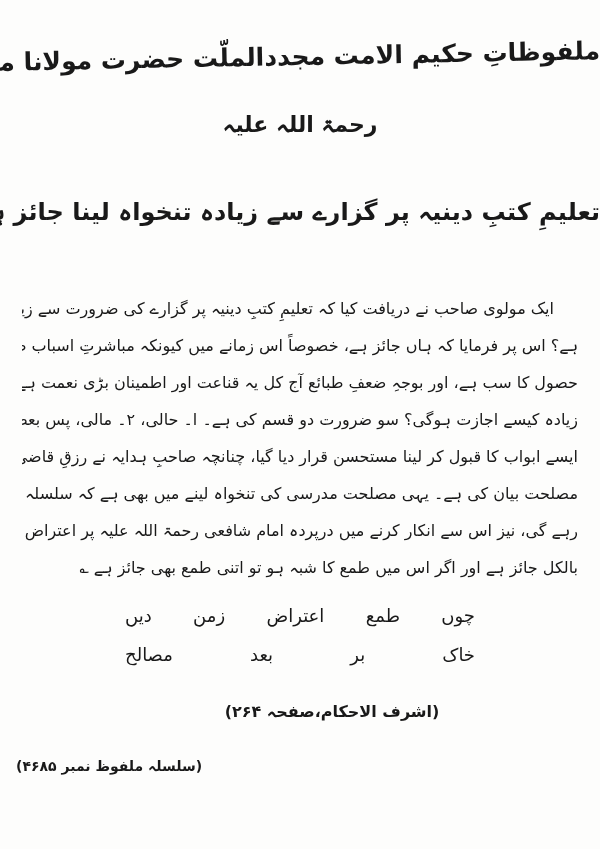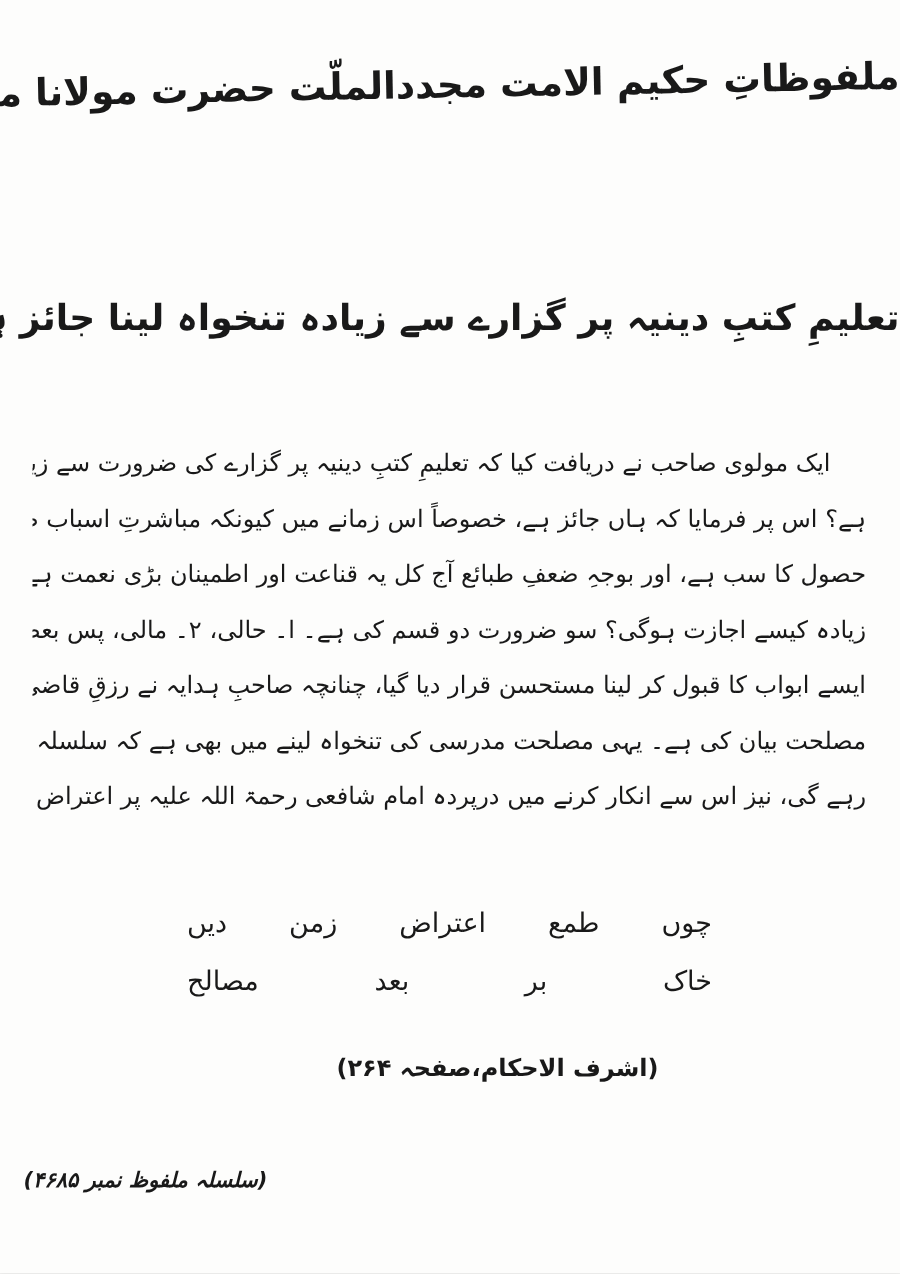--- a/index.html
+++ b/index.html
@@ -94,46 +94,47 @@
     right: 0;
     text-align: center;
     font-size: 16px;
     font-weight: bold;
     transform: translateX(32px); 
     direction: rtl;
   }
   
   .series-note {
     position: absolute;
-    top: 778px;
+    top: 758px;
     left: 16px;
     font-size: 14px;
     font-weight: bold;
     direction: rtl;
-    font-style: italic;
   }
 </style>
 </head>
 <body>
 
 <div class="page">
 
   <div class="header-title">ملفوظاتِ حکیم الامت مجددالملّت حضرت مولانا محمد اشرف علی تھانوی</div>
 
+  <div class="honorific">رحمۃ اللہ علیہ</div>
 
   <div class="section-heading">تعلیمِ کتبِ دینیہ پر گزارے سے زیادہ تنخواہ لینا جائز ہے</div>
 
   <div class="body-block">
     <div class="body-line first">ایک مولوی صاحب نے دریافت کیا کہ تعلیمِ کتبِ دینیہ پر گزارے کی ضرورت سے زیادہ اجرت لینا جائز</div>
     <div class="body-line">ہے؟ اس پر فرمایا کہ ہاں جائز ہے، خصوصاً اس زمانے میں کیونکہ مباشرتِ اسباب طبعاً قناعت اور اطمینان کے</div>
     <div class="body-line">حصول کا سب ہے، اور بوجہِ ضعفِ طبائع آج کل یہ قناعت اور اطمینان بڑی نعمت ہے۔ باقی یہ کہ ضرورت سے</div>
     <div class="body-line">زیادہ کیسے اجازت ہوگی؟ سو ضرورت دو قسم کی ہے۔ ا۔ حالی، ۲۔ مالی، پس بعض مصالح کے سبب تو بلاضرورت بھی</div>
     <div class="body-line">ایسے ابواب کا قبول کر لینا مستحسن قرار دیا گیا، چنانچہ صاحبِ ہدایہ نے رزقِ قاضی کے قبول کرنے میں خاص</div>
     <div class="body-line">مصلحت بیان کی ہے۔ یہی مصلحت مدرسی کی تنخواہ لینے میں بھی ہے کہ سلسلہ جاری رہنے سے اہلِ اعانت کی عادت</div>
     <div class="body-line">رہے گی، نیز اس سے انکار کرنے میں درپردہ امام شافعی رحمۃ اللہ علیہ پر اعتراض ہے کیونکہ ان کے نزدیک یہ</div>
+    <div class="body-line last">بالکل جائز ہے اور اگر اس میں طمع کا شبہ ہو تو اتنی طمع بھی جائز ہے ؎</div>
   </div>
 
   <div class="verse-block">
     <div class="verse-line">
         <span>چوں</span>
         <span>طمع</span>
         <span>اعتراض</span>
         <span>زمن</span>
         <span>دیں</span>
       </div>

